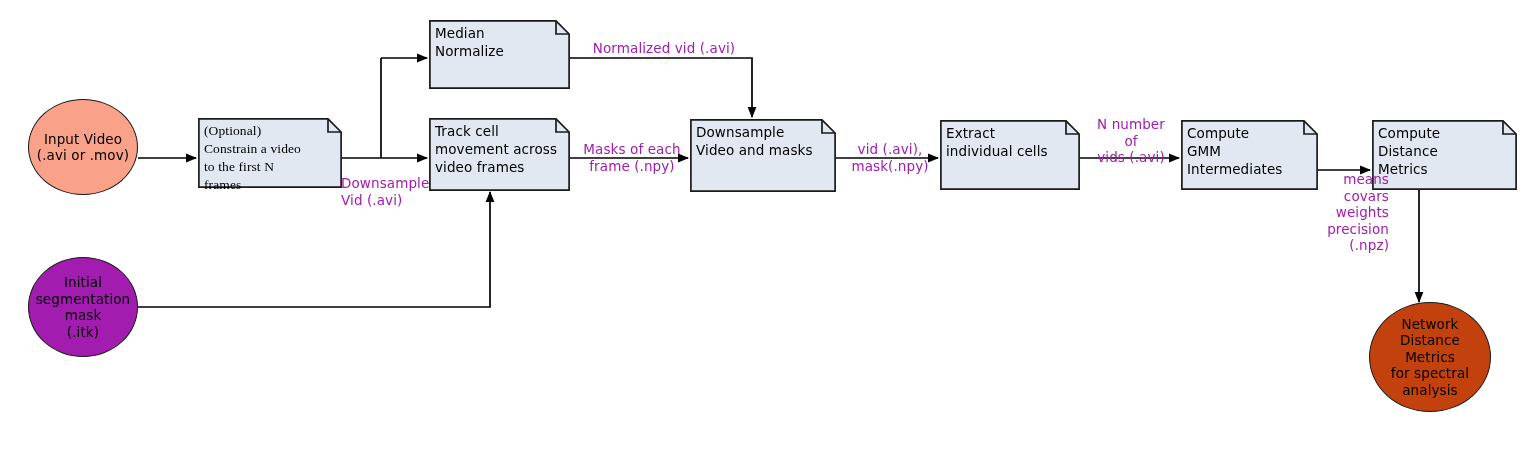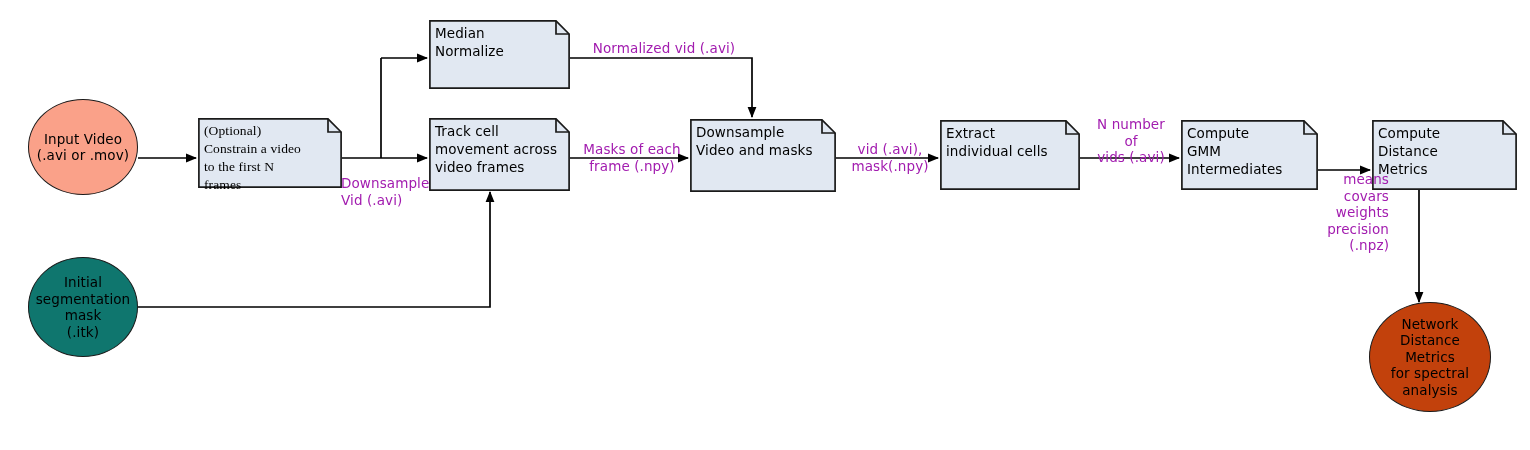--- a/index.html
+++ b/index.html
@@ -108,21 +108,21 @@
 
       <path d="M1419,190 L1419,302" marker-end="url(#arrow)"></path>
     </g>
   </svg>
 
   <div class="ellipse" style="left:28px; top:99px; width:110px; height:96px; background:#FAA189;justify-content:center;">
     <span>Input Video
 (.avi or .mov)</span>
   </div>
 
-  <div class="ellipse" style="left:28px; top:257px; width:110px; height:100px; background:#0f766e;">
+  <div class="ellipse" style="left:28px; top:257px; width:110px; height:100px; background:#a21caf;">
     <span>Initial
 segmentation
 mask
 (.itk)</span>
   </div>
 
   <div class="ellipse" style="left:1369px; top:302px; width:122px; height:110px; background:#c2410c;">
     <span>Network
 Distance
 Metrics

